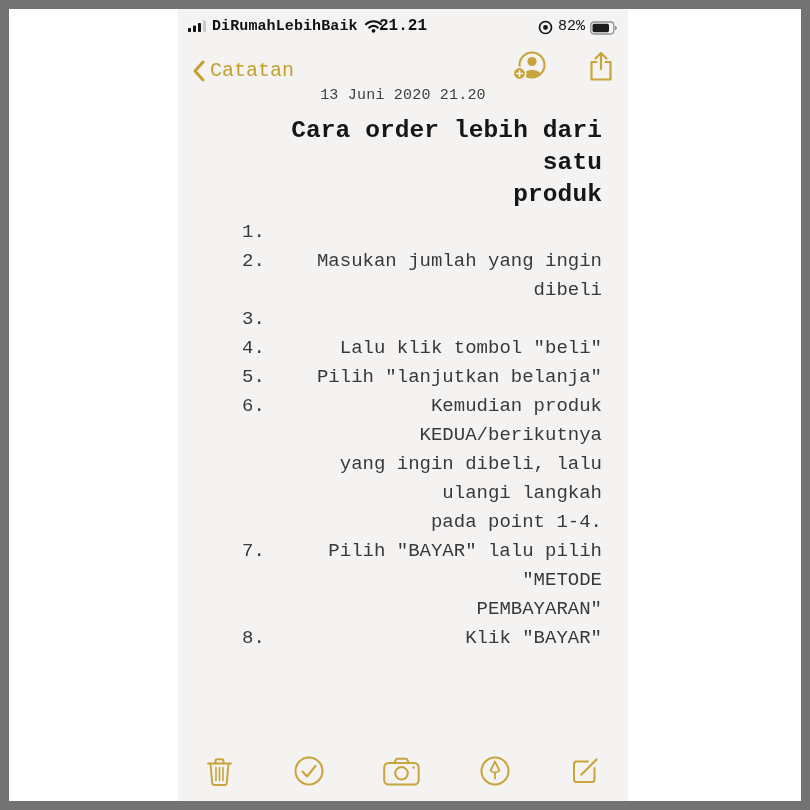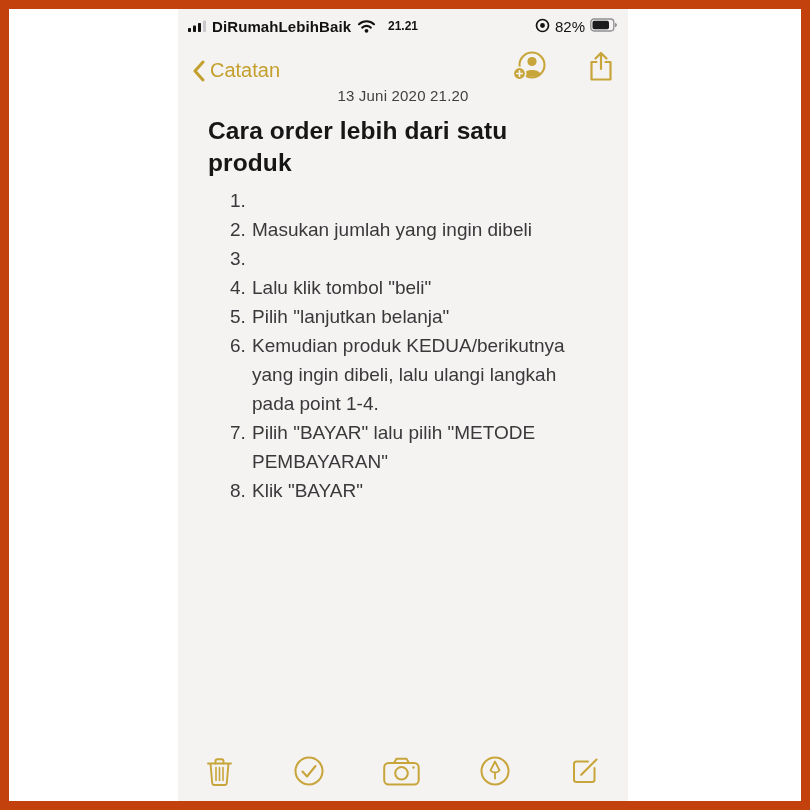--- a/index.html
+++ b/index.html
@@ -1,55 +1,55 @@
 <!DOCTYPE html>
 <html><head>
 <meta charset="utf-8">
 <style>
   * { margin:0; padding:0; box-sizing:border-box; }
   html,body { width:810px; height:810px; }
   body { font-family:"Liberation Sans", sans-serif; background:#fff; }
 
   .canvas {
     position:relative; width:810px; height:810px;
-    background:#ffffff; border:9px solid #c2410c; overflow:hidden;
+    background:#ffffff; border:9px solid #737373; overflow:hidden;font-family:Liberation Mono, monospace;
   }
 
   .phone {
     position:absolute; left:169px; top:0; width:450px; height:792px;
     background:#f5f3f1; overflow:hidden;
   }
 
   
   .statusbar {
     position:absolute; top:5px; left:0; right:0; height:24px;
     display:flex; align-items:center; padding:0 10px;
     color:#121212;
   }
   .sb-left { display:flex; align-items:center; gap:6px; flex:1; }
   .sb-carrier { font-size:15px; font-weight:600; letter-spacing:.1px; }
-  .sb-time { position:absolute; left:0; right:0; text-align:center; font-size:12px; font-weight:700; }
-  .sb-right { display:flex; align-items:flex-start; gap:5px; margin-left:auto; z-index:2; }
+  .sb-time { position:absolute; left:0; right:0; text-align:center; font-size:16px; font-weight:700; }
+  .sb-right { display:flex; align-items:flex-end; gap:5px; margin-left:auto; z-index:2; }
   .sb-batterypct { font-size:15px; font-weight:500; }
 
   
   .navbar {
     position:absolute; top:33px; left:0; right:0; height:40px;
     display:flex; align-items:flex-end; padding:0 14px;
   }
   .back-btn { display:flex; align-items:center; gap:5px; cursor:pointer; }
   .back-label { font-size:20px; color:#c3a02e; }
   .nav-actions { margin-left:auto; display:flex; align-items:center; gap:40px; }
 
   
   .date-line {
     position:absolute; top:78px; left:0; right:0;
     text-align:center; font-size:15px; color:#404040; letter-spacing:.2px;
   }
-  .note-content { position:absolute; top:106px; left:0; right:0; }
+  .note-content { position:absolute; top:106px; left:12px; right:0;text-align:right; }
   .note-title {
     padding:0 26px 0 30px;
     font-size:24.5px; font-weight:700; color:#161616;
     line-height:32px; white-space:pre-line; letter-spacing:.1px;
   }
   .note-list { margin-top:7px; }
   .li {
     display:flex; padding-left:52px; padding-right:26px;
     font-size:19px; line-height:29px; color:#39393b;
   }

